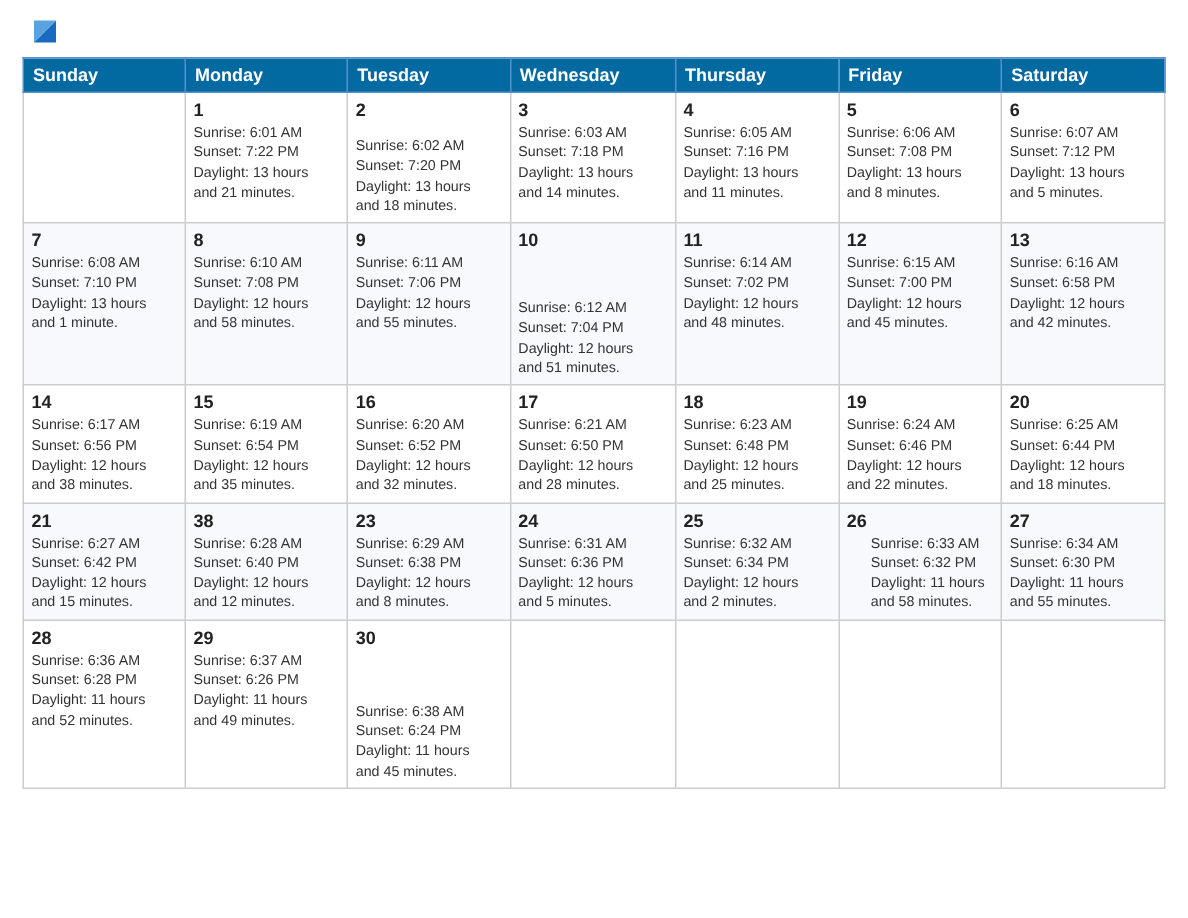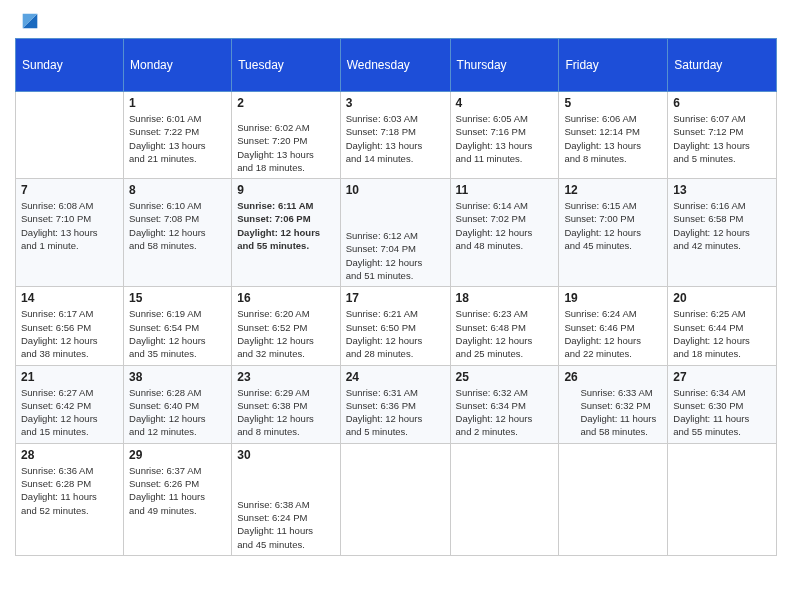--- a/index.html
+++ b/index.html
@@ -50,26 +50,26 @@
     .location {
       font-size: 13px;
       color: #555;
     }
     .calendar {
       width: 100%;
       border-collapse: collapse;
       border: 1px solid #ccc;
     }
     .calendar th {
-      background-color: #1d4ed8;
+      background-color: #0369a1;
       color: #fff;
       font-size: 12px;
-      font-weight: normal;
+      font-weight: bold;
       text-align: left;
-      padding: 19px 6px;
+      padding: 4px 6px;
       border: 1px solid #5590d0;
     }
     .calendar td {
       border: 1px solid #ccc;
       vertical-align: top;
       padding: 4px 5px;
       width: 113px;
       min-height: 80px;
       background: #fff;
     }
@@ -152,21 +152,21 @@
           <td>
             <span class="day-num">4</span>
             <div class="day-info" style="white-space: pre-line;">Sunrise: 6:05 AM
 Sunset: 7:16 PM
 Daylight: 13 hours
 and 11 minutes.</div>
           </td>
           <td>
             <span class="day-num">5</span>
             <div class="day-info" style="white-space: pre-line;">Sunrise: 6:06 AM
-Sunset: 12:14 PM
+Sunset: 7:08 PM
 Daylight: 13 hours
 and 8 minutes.</div>
           </td>
           <td>
             <span class="day-num">6</span>
             <div class="day-info" style="white-space: pre-line;">Sunrise: 6:07 AM
 Sunset: 7:12 PM
 Daylight: 13 hours
 and 5 minutes.</div>
           </td>
@@ -181,21 +181,21 @@
           </td>
           <td>
             <span class="day-num">8</span>
             <div class="day-info" style="white-space: pre-line;">Sunrise: 6:10 AM
 Sunset: 7:08 PM
 Daylight: 12 hours
 and 58 minutes.</div>
           </td>
           <td>
             <span class="day-num">9</span>
-            <div class="day-info" style="white-space: pre-line; font-weight: bold;">Sunrise: 6:11 AM
+            <div class="day-info" style="white-space: pre-line;">Sunrise: 6:11 AM
 Sunset: 7:06 PM
 Daylight: 12 hours
 and 55 minutes.</div>
           </td>
           <td>
             <span class="day-num">10</span>
             <div class="day-info" style="white-space: pre-line; margin-top: 32px;">Sunrise: 6:12 AM
 Sunset: 7:04 PM
 Daylight: 12 hours
 and 51 minutes.</div>

